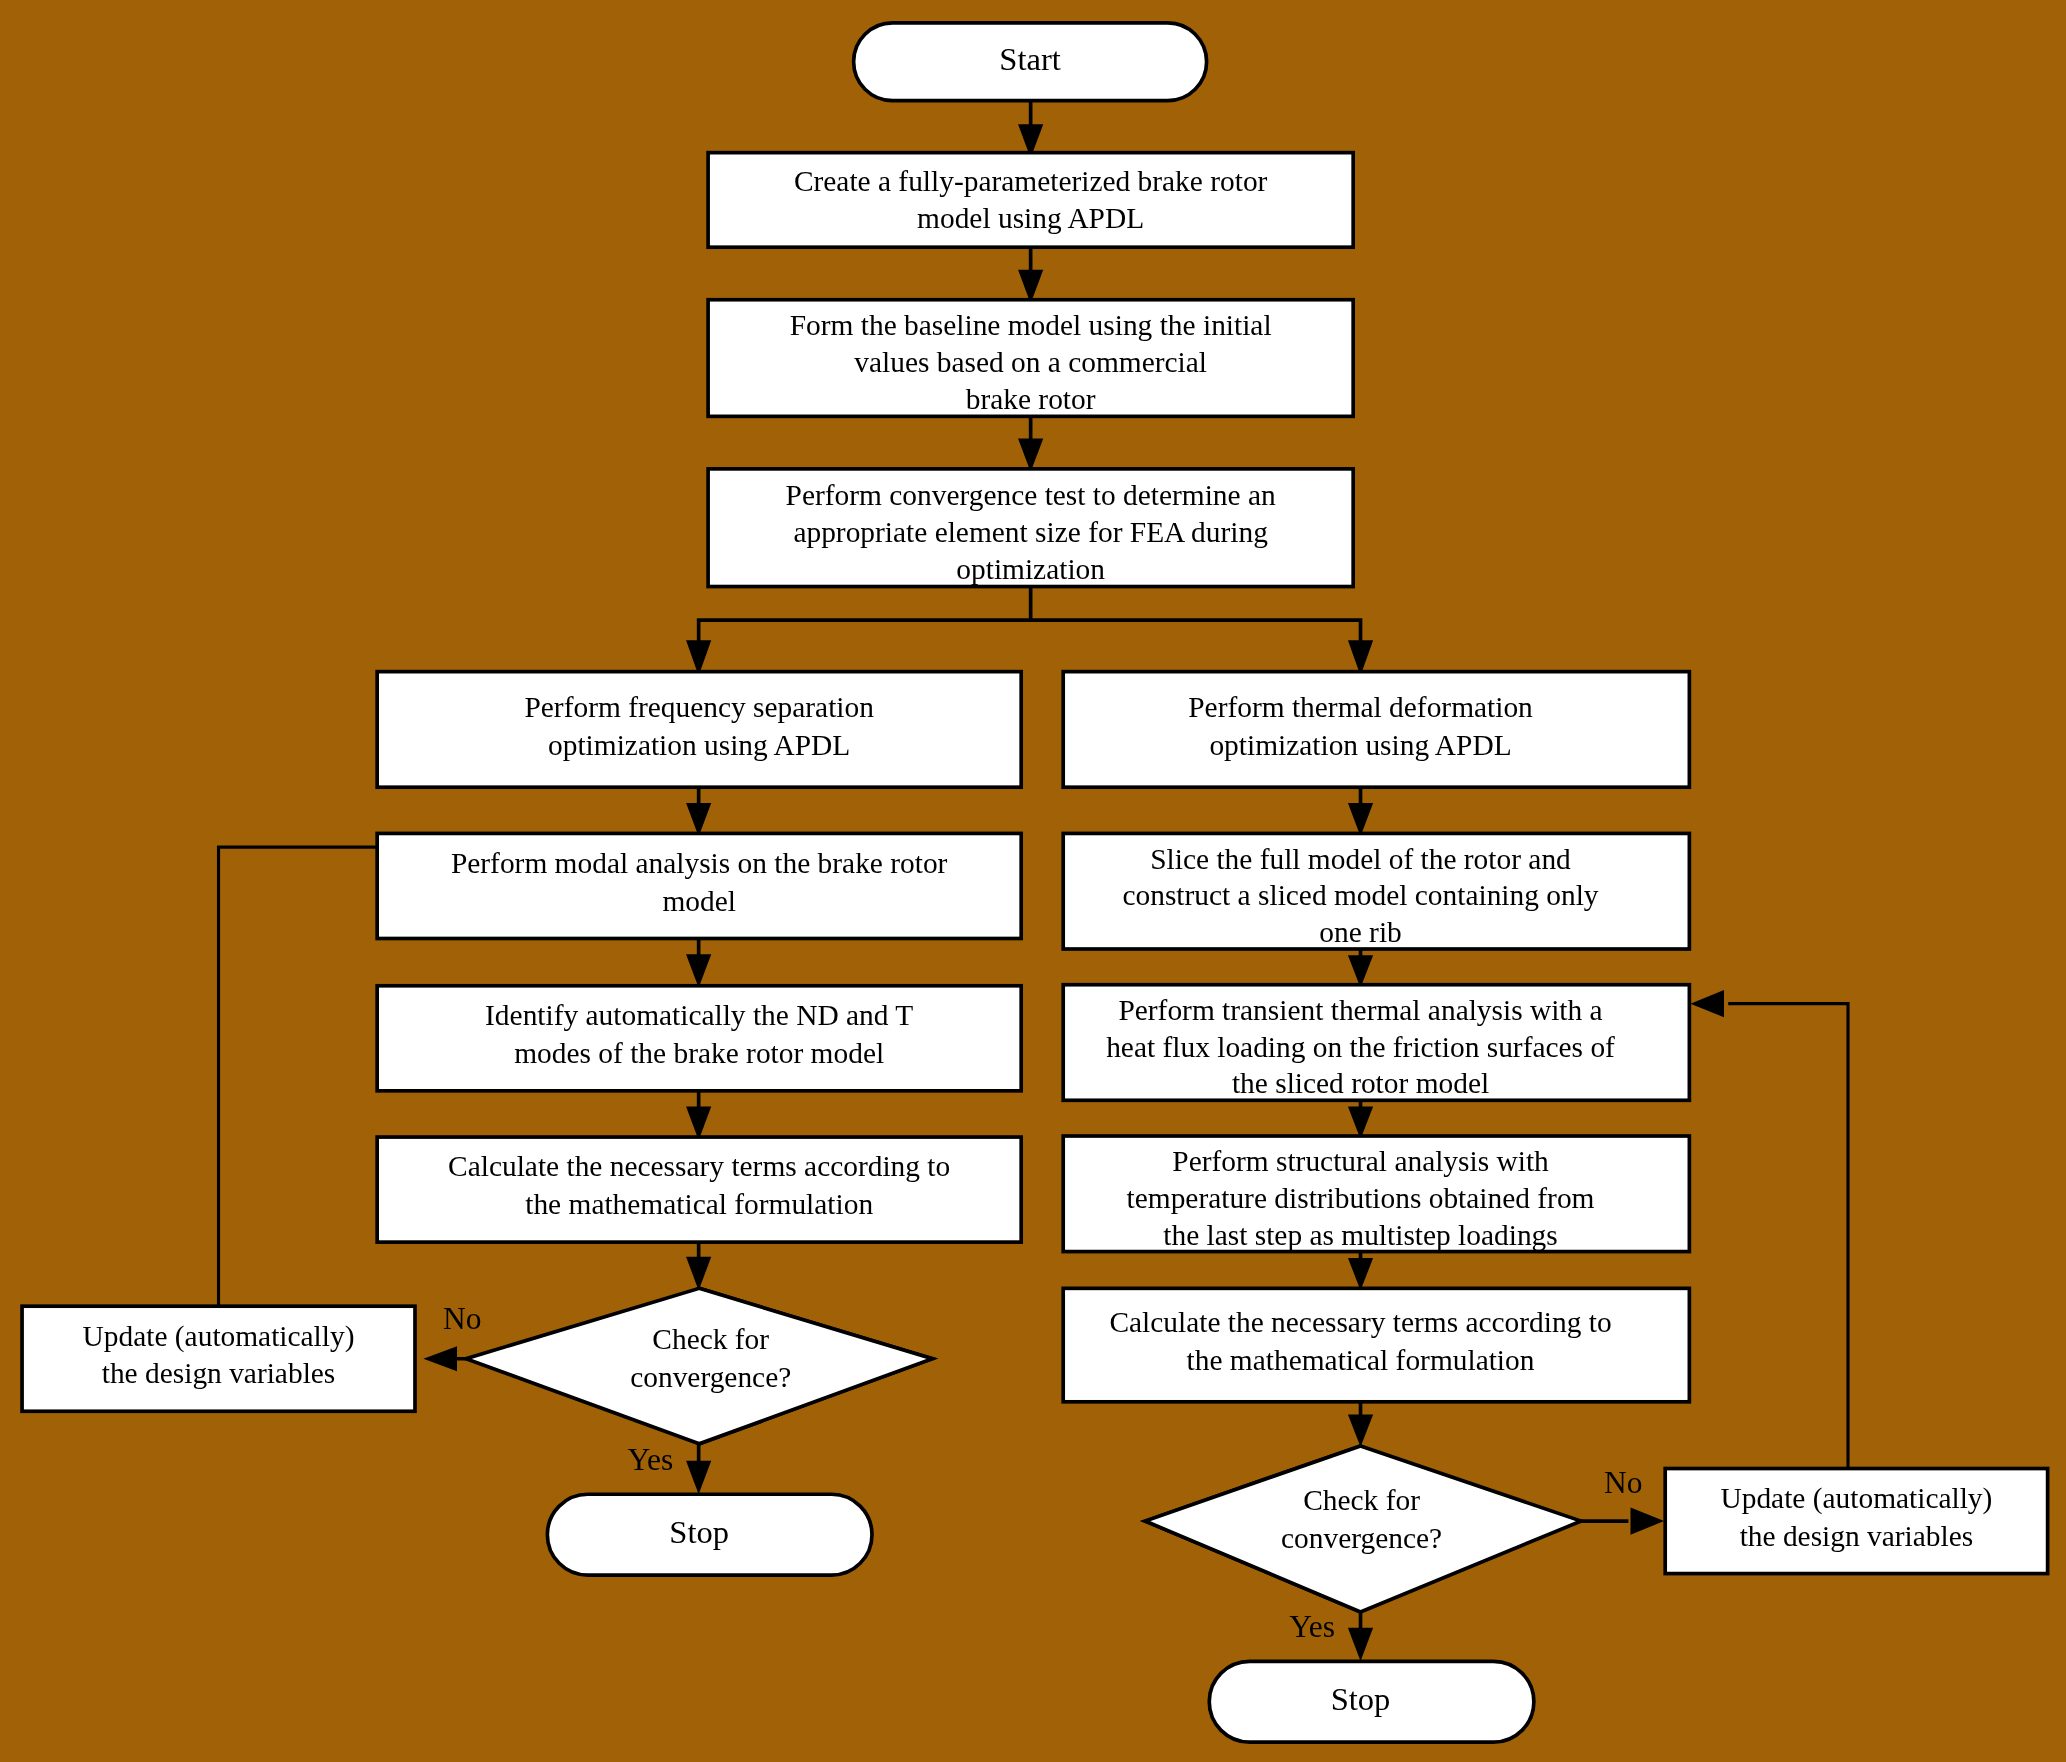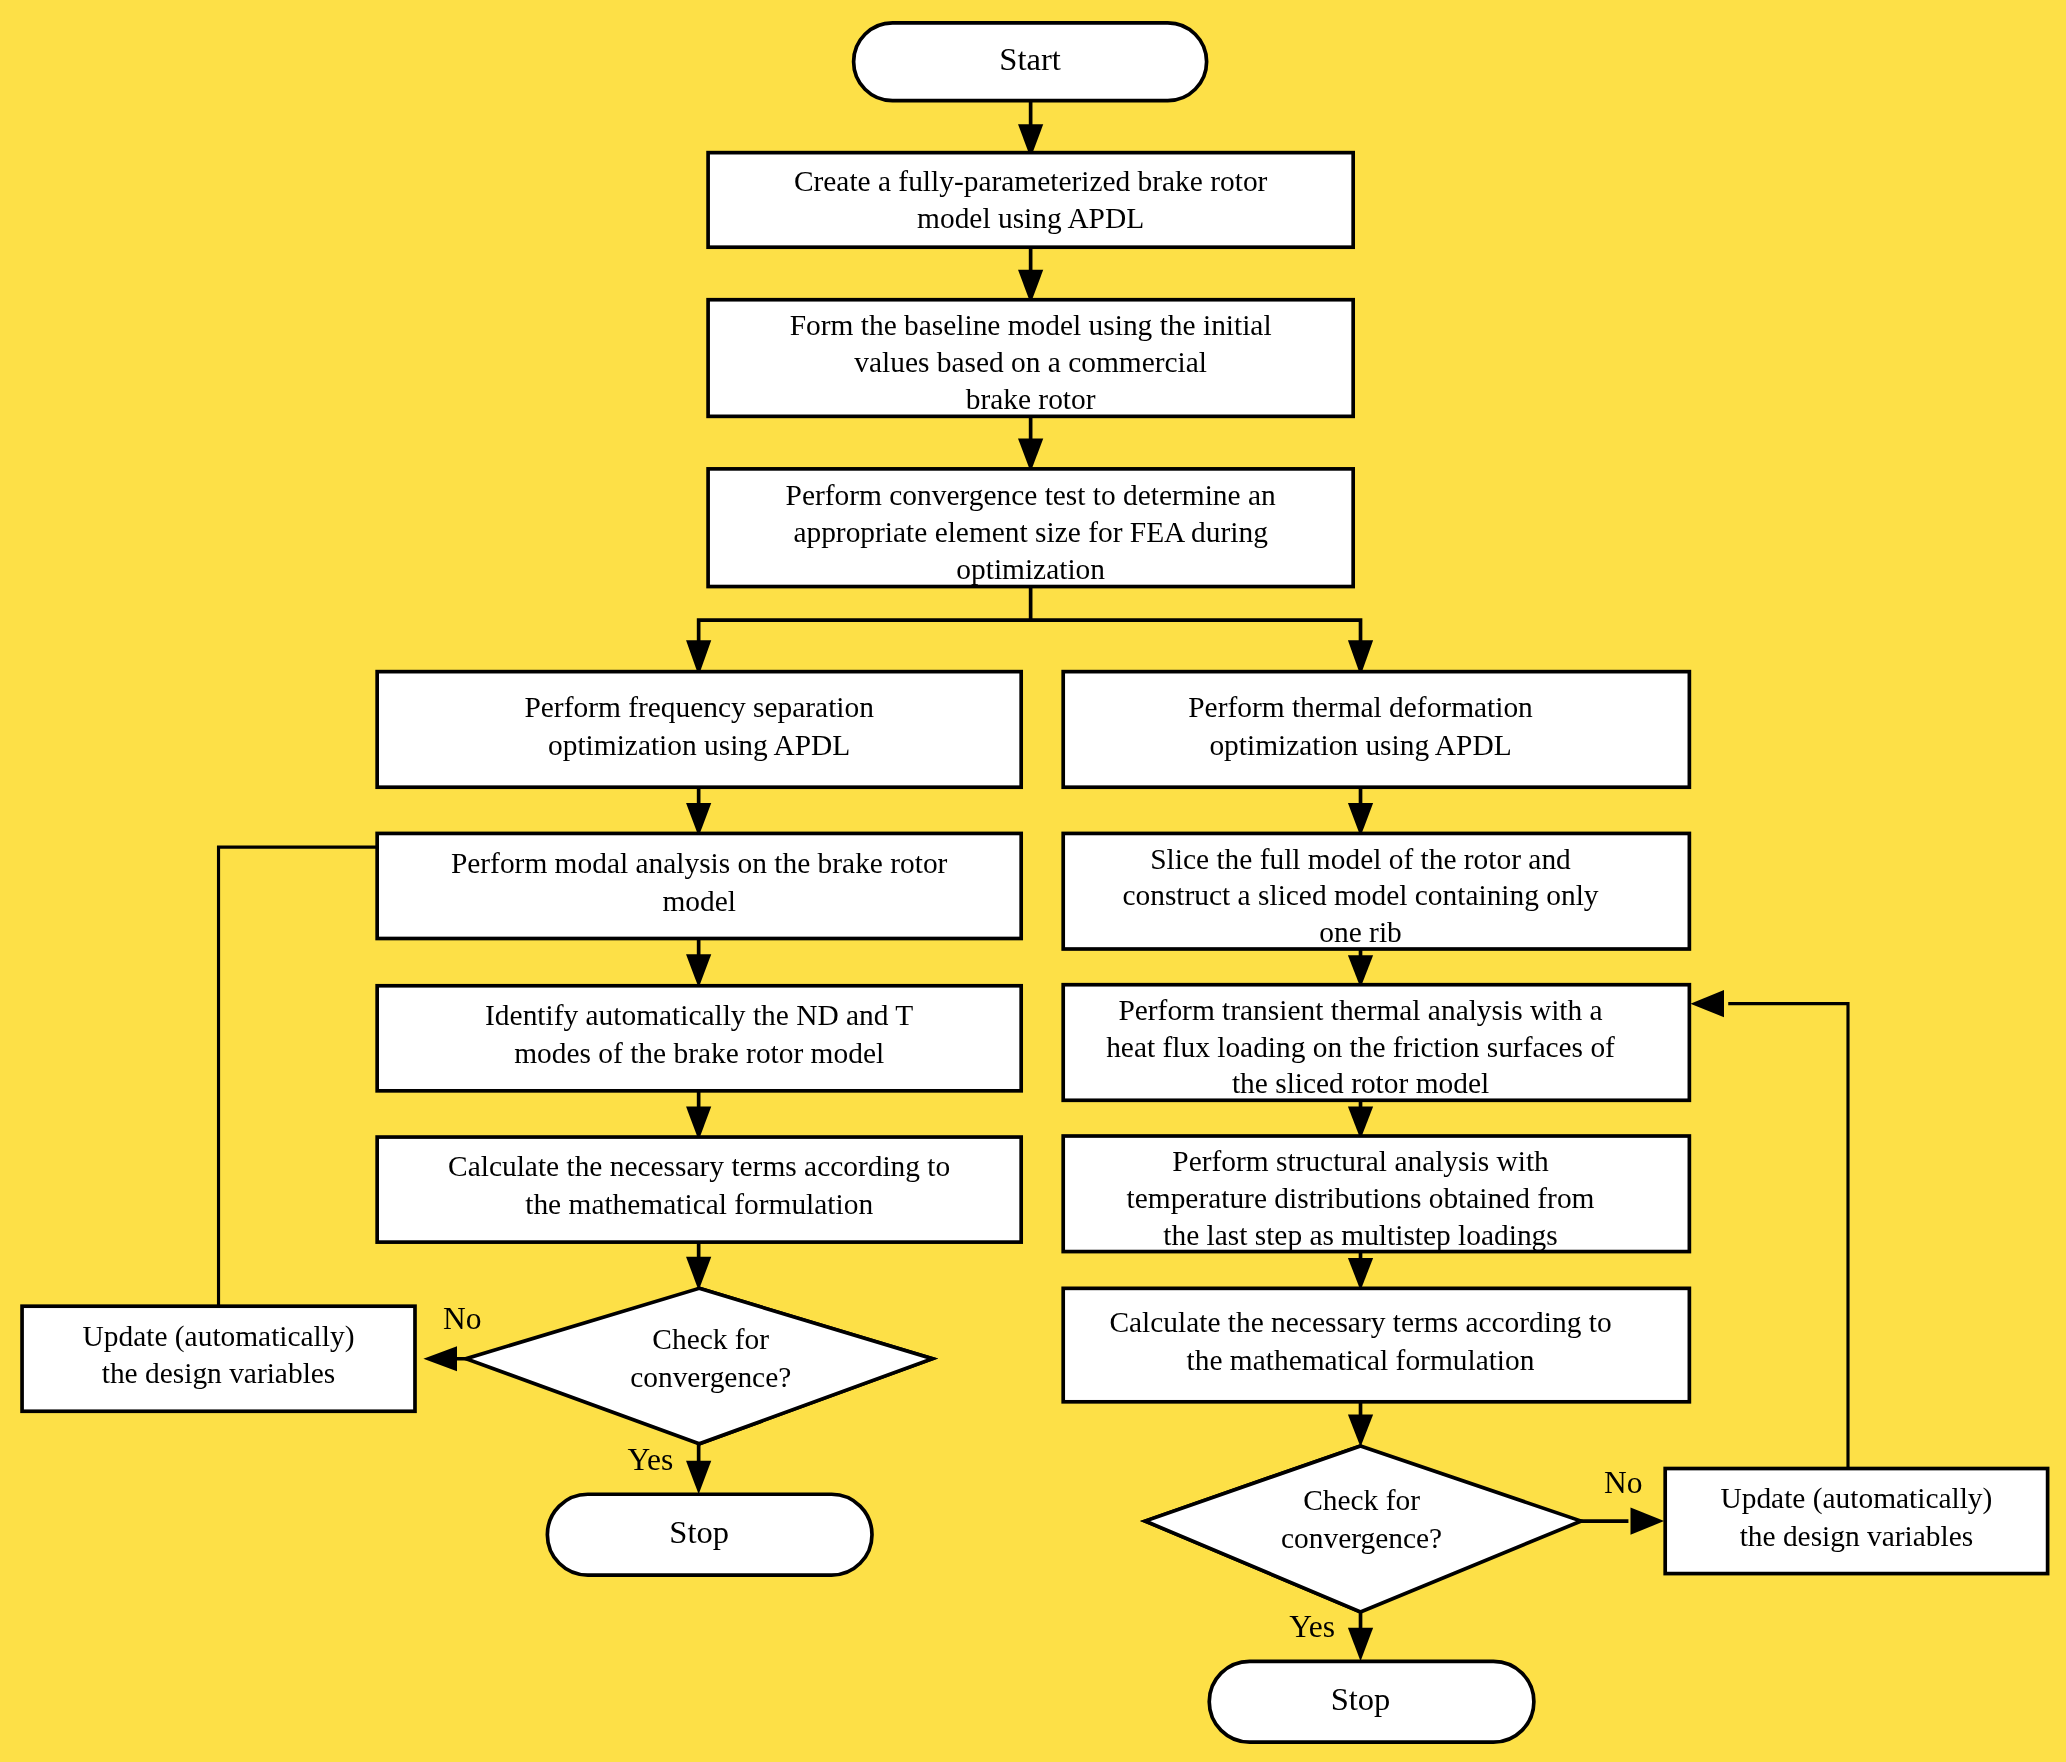--- a/index.html
+++ b/index.html
@@ -10,21 +10,21 @@
   body {
     width: 2066px;
     height: 1763px;
     overflow: hidden;
     font-family: "Liberation Serif", "DejaVu Serif", serif;
   }
   #flow-root {
     position: relative;
     width: 2066px;
     height: 1763px;
-    background: #fde047;
+    background: #a16207;
   }
   svg.flow {
     display: block;
     width: 2066px;
     height: 1763px;
   }
   .nodeshape {
     fill: #ffffff;
     stroke: #000000;
     stroke-width: 7;

